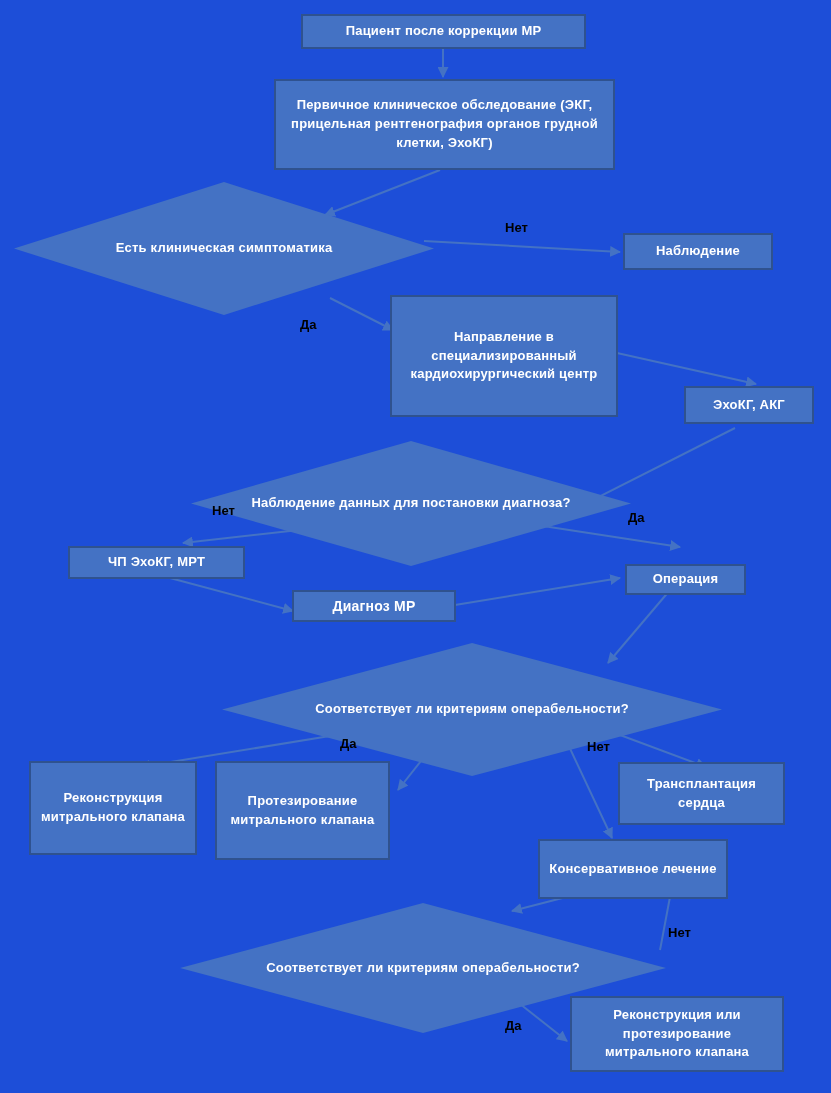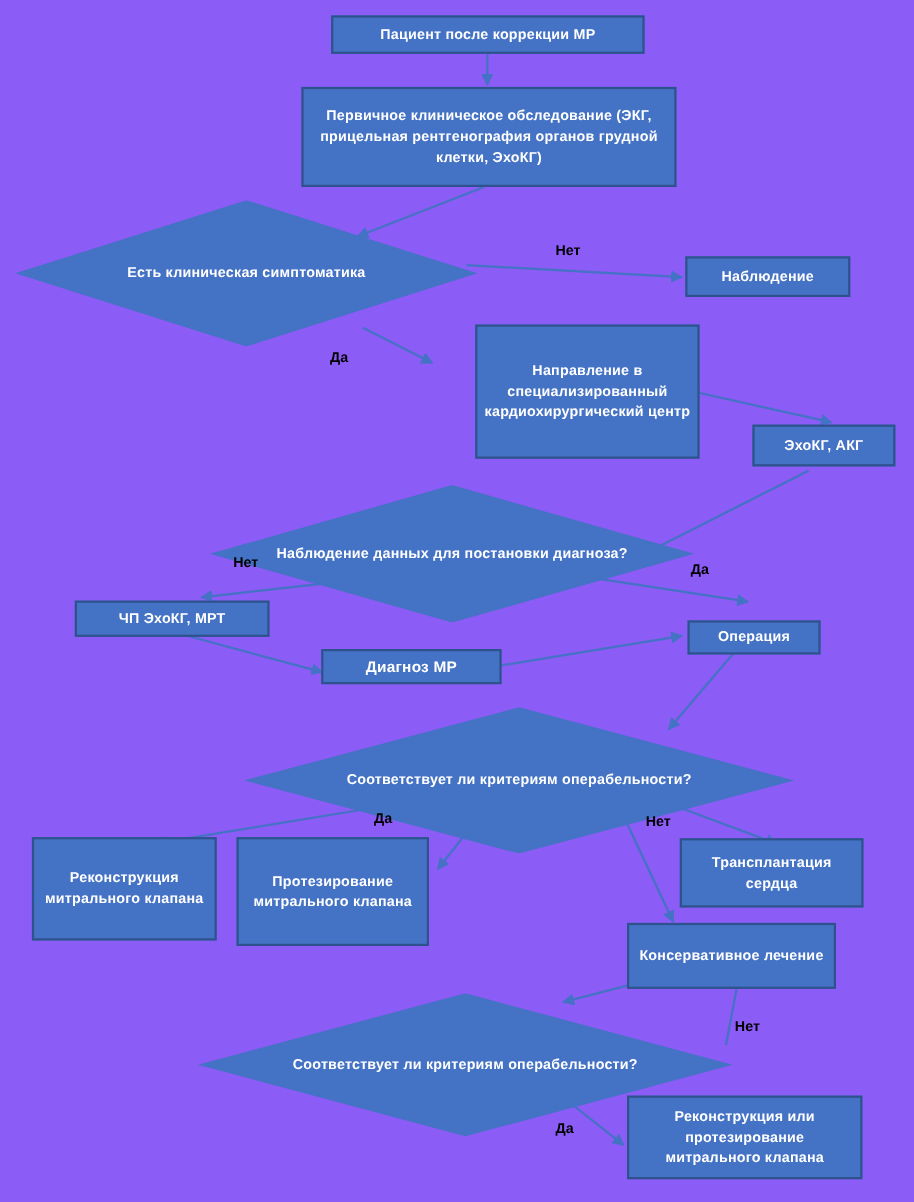--- a/index.html
+++ b/index.html
@@ -5,21 +5,21 @@
 <style>
   html, body {
     margin: 0;
     padding: 0;
     background: #ffffff;
   }
   #canvas {
     position: relative;
     width: 831px;
     height: 1093px;
-    background: #8b5cf6;
+    background: #1d4ed8;
     overflow: hidden;
     font-family: "Liberation Sans", sans-serif;
   }
   #edges {
     position: absolute;
     left: 0;
     top: 0;
     width: 831px;
     height: 1093px;
     pointer-events: none;
@@ -129,21 +129,21 @@
 
   <div class="node diamond" style="left:14px; top:182px; width:420px; height:133px; font-size:13px;">
     <div class="dshape"></div>
     <div class="dlabel">Есть клиническая симптоматика</div>
   </div>
 
   <div class="node box" style="left:623px; top:233px; width:150px; height:37px; font-size:13px;">
     <span>Наблюдение</span>
   </div>
 
-  <div class="node box" style="left:390px; top:295px; width:204px; height:122px; font-size:13px;margin-left:42px;">
+  <div class="node box" style="left:390px; top:295px; width:228px; height:122px; font-size:13px;">
     <span>Направление в специализированный кардиохирургический центр</span>
   </div>
 
   <div class="node box" style="left:684px; top:386px; width:130px; height:38px; font-size:13px;">
     <span>ЭхоКГ, АКГ</span>
   </div>
 
   <div class="node diamond" style="left:191px; top:441px; width:440px; height:125px; font-size:13px;">
     <div class="dshape"></div>
     <div class="dlabel">Наблюдение данных для постановки диагноза?</div>
@@ -171,21 +171,21 @@
   </div>
 
   <div class="node box" style="left:215px; top:761px; width:175px; height:99px; font-size:13px;">
     <span>Протезирование митрального клапана</span>
   </div>
 
   <div class="node box" style="left:618px; top:762px; width:167px; height:63px; font-size:13px;">
     <span>Трансплантация сердца</span>
   </div>
 
-  <div class="node box" style="left:570px; top:839px; width:190px; height:60px; font-size:13px;">
+  <div class="node box" style="left:538px; top:839px; width:190px; height:60px; font-size:13px;">
     <span>Консервативное лечение</span>
   </div>
 
   <div class="node diamond" style="left:180px; top:903px; width:486px; height:130px; font-size:13px;">
     <div class="dshape"></div>
     <div class="dlabel">Соответствует ли критериям операбельности?</div>
   </div>
 
   <div class="node box" style="left:570px; top:996px; width:214px; height:76px; font-size:13px;">
     <span>Реконструкция или протезирование митрального клапана</span>

